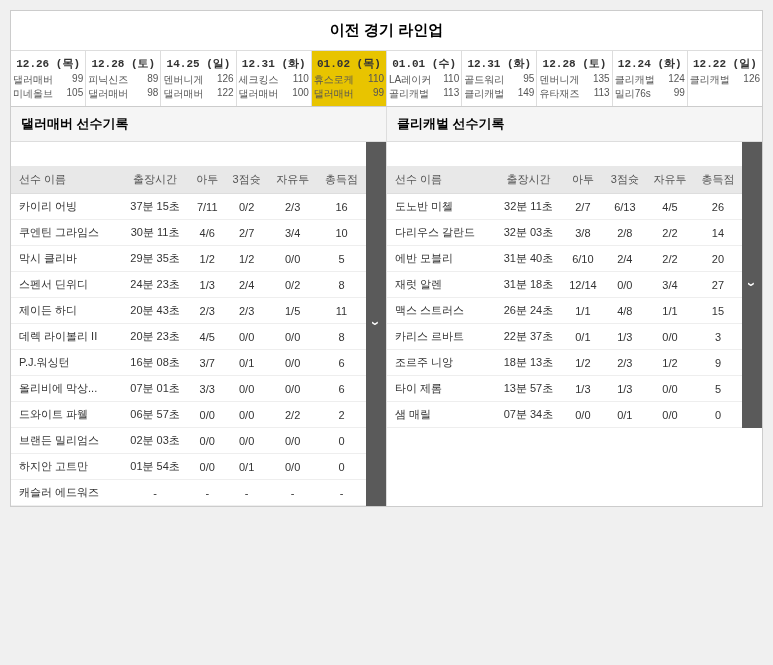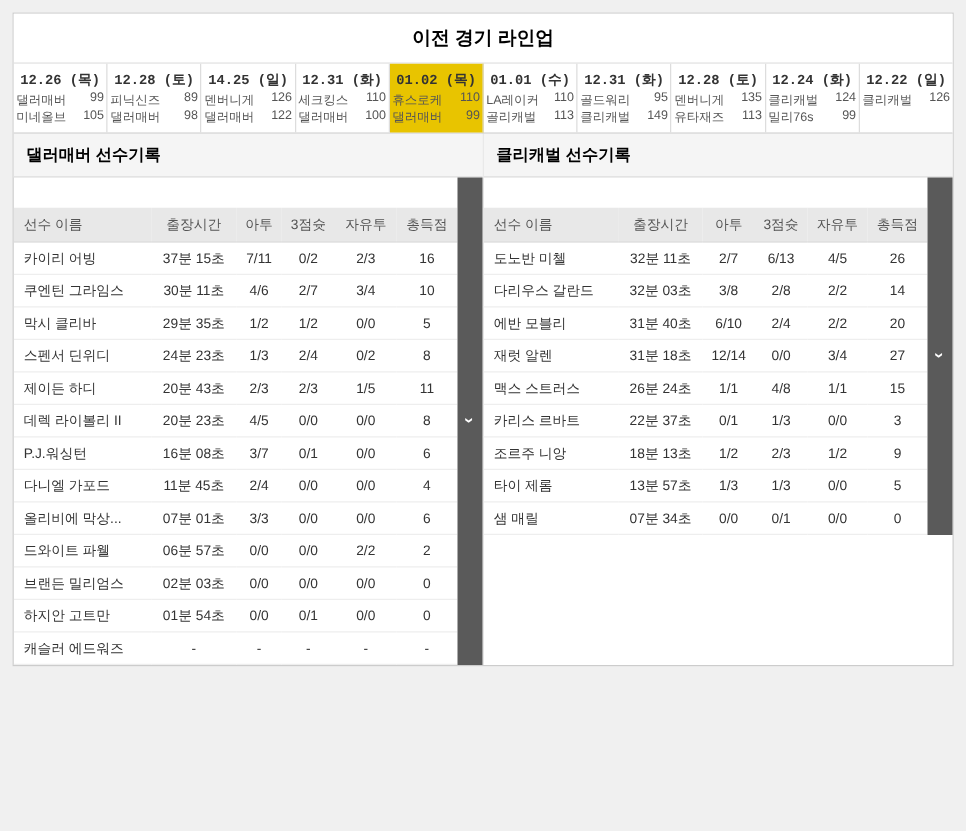--- a/index.html
+++ b/index.html
@@ -313,28 +313,20 @@
                 </tr>
                 <tr>
                   <td>P.J.워싱턴</td>
                   <td>16분 08초</td>
                   <td>3/7</td>
                   <td>0/1</td>
                   <td>0/0</td>
                   <td>6</td>
                 </tr>
                 <tr>
-                  <td>다니엘 가포드</td>
-                  <td>11분 45초</td>
-                  <td>2/4</td>
-                  <td>0/0</td>
-                  <td>0/0</td>
-                  <td>4</td>
-                </tr>
-                <tr>
                   <td>올리비에 막상...</td>
                   <td>07분 01초</td>
                   <td>3/3</td>
                   <td>0/0</td>
                   <td>0/0</td>
                   <td>6</td>
                 </tr>
                 <tr>
                   <td>드와이트 파웰</td>
                   <td>06분 57초</td>

